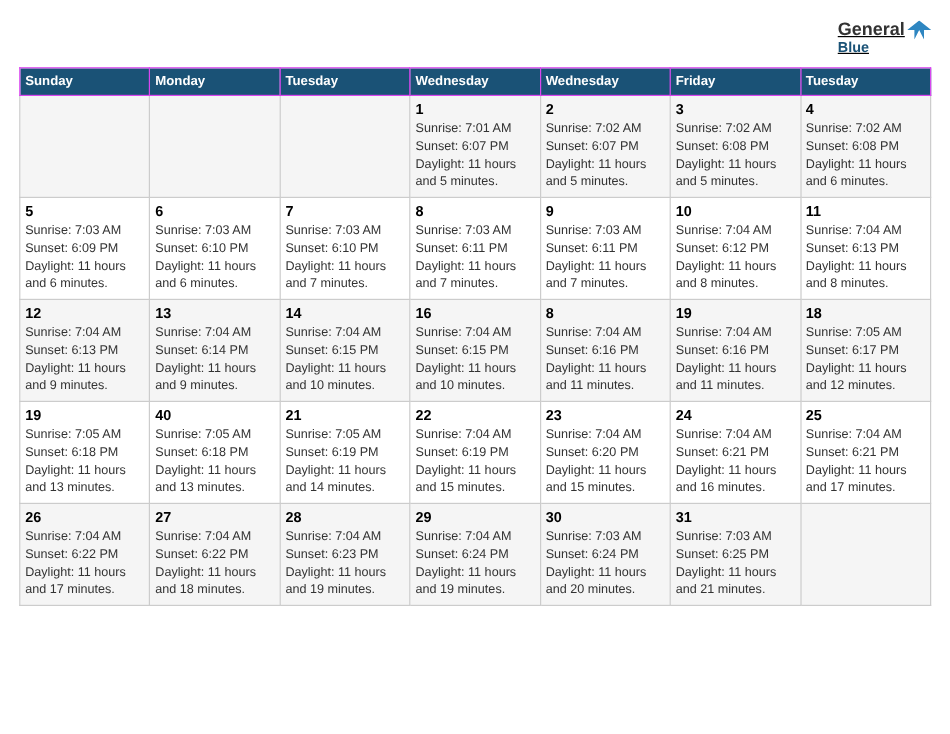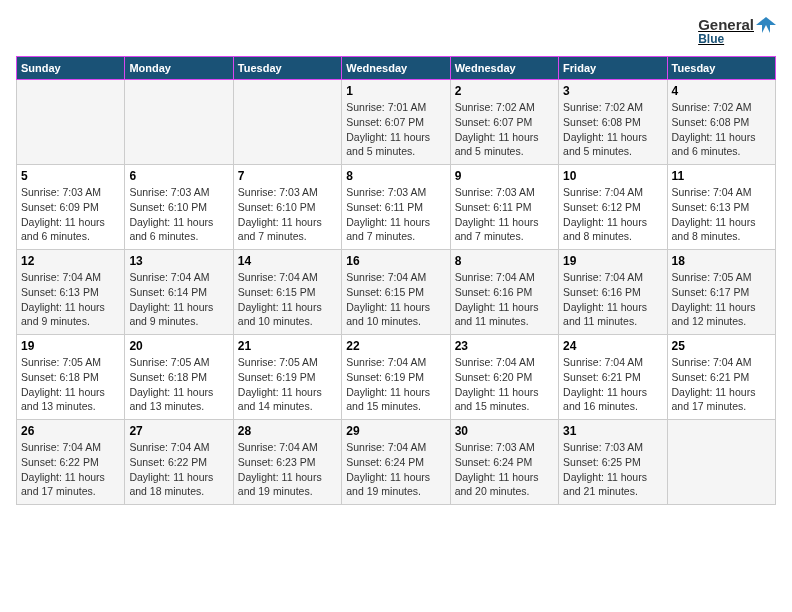--- a/index.html
+++ b/index.html
@@ -190,21 +190,21 @@
           <span class="day-num">18</span>
           <div class="day-info">Sunrise: 7:05 AM<br>Sunset: 6:17 PM<br>Daylight: 11 hours and 12 minutes.</div>
         </td>
       </tr>
       <tr>
         <td>
           <span class="day-num">19</span>
           <div class="day-info">Sunrise: 7:05 AM<br>Sunset: 6:18 PM<br>Daylight: 11 hours and 13 minutes.</div>
         </td>
         <td>
-          <span class="day-num">20</span>
+          <span class="day-num">40</span>
           <div class="day-info">Sunrise: 7:05 AM<br>Sunset: 6:18 PM<br>Daylight: 11 hours and 13 minutes.</div>
         </td>
         <td>
           <span class="day-num">21</span>
           <div class="day-info">Sunrise: 7:05 AM<br>Sunset: 6:19 PM<br>Daylight: 11 hours and 14 minutes.</div>
         </td>
         <td>
           <span class="day-num">22</span>
           <div class="day-info">Sunrise: 7:04 AM<br>Sunset: 6:19 PM<br>Daylight: 11 hours and 15 minutes.</div>
         </td>

